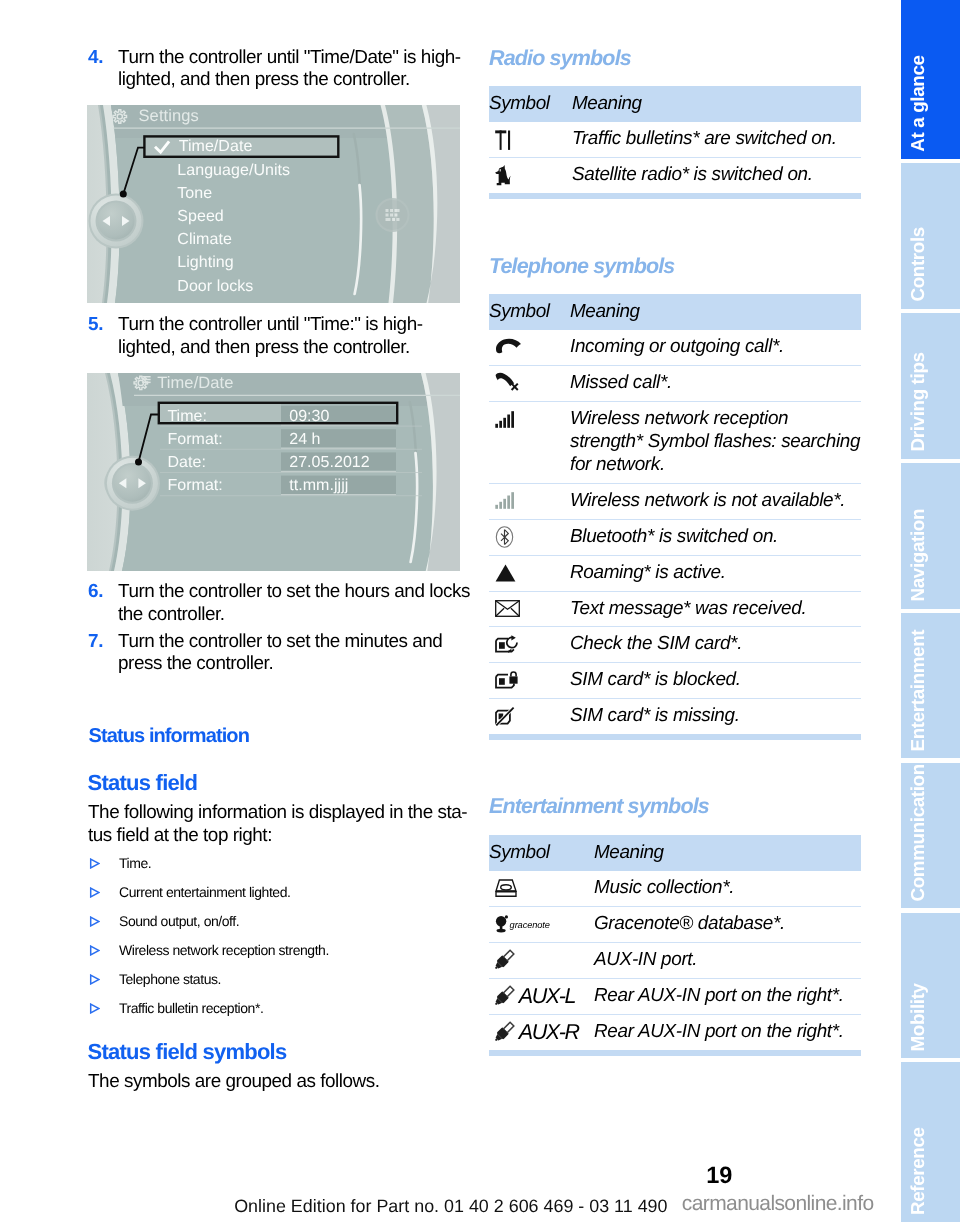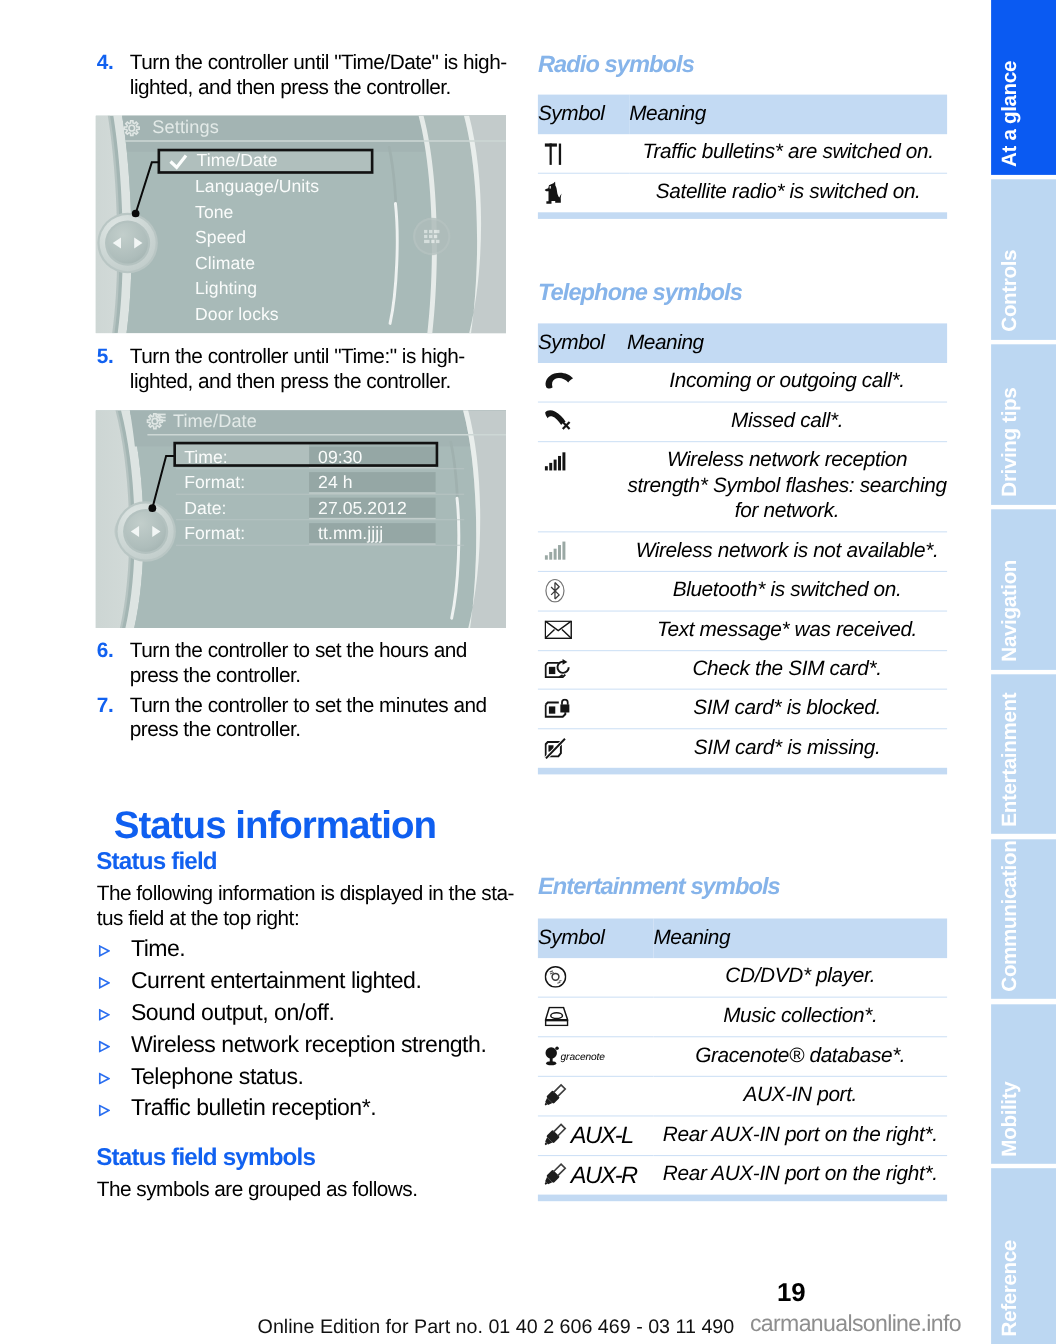--- a/index.html
+++ b/index.html
@@ -13,40 +13,40 @@
   .col-left{position:absolute;left:87px;top:0;width:373px;height:1222px;}
   .col-right{position:absolute;left:489px;top:0;width:372px;height:1222px;font-style:italic;}
 
   
   .step{position:absolute;padding-left:31px;width:354.9px;
         font-size:18.9px;line-height:22.8px;color:#000;letter-spacing:-0.46px;
         hyphens:manual;-webkit-hyphens:manual;}
   .step .num{position:absolute;left:1px;top:0;color:#1161f0;font-weight:700;letter-spacing:-0.3px;}
 
   
-  .h1{position:absolute;font-size:35px;font-weight:700;color:#0f5ff0;margin:16px;
+  .h1{position:absolute;font-size:20px;font-weight:700;color:#0f5ff0;margin:1px;
       line-height:28.4px;letter-spacing:-0.9px;white-space:nowrap;}
   .h2{position:absolute;font-size:22px;font-weight:700;color:#1161f0;margin:0;
       line-height:22px;letter-spacing:-0.75px;white-space:nowrap;}
   .h3{position:absolute;font-size:21.5px;font-weight:700;color:#86b4ea;margin:0;
       line-height:21.5px;letter-spacing:-0.85px;white-space:nowrap;}
   .body-p{position:absolute;font-size:18.9px;line-height:22.8px;color:#000;margin:0;
       letter-spacing:-0.46px;hyphens:manual;-webkit-hyphens:manual;}
 
   
   .bullet{position:absolute;padding-left:31px;width:346px;
-      font-size:21px;line-height:22.8px;color:#000;letter-spacing:-0.46px;}
+      font-size:14px;line-height:22.8px;color:#000;letter-spacing:-0.46px;}
   .bullet .tri{position:absolute;left:1.4px;top:0.8px;width:11px;height:11px;}
 
   
   .tbl-block{position:absolute;left:0;width:372px;}
   .tbl{width:372px;border-collapse:collapse;table-layout:fixed;}
   .tbl tr.hdr td{background:#c3daf3;font-size:18.9px;color:#000;height:36px;
       vertical-align:middle;padding:0;letter-spacing:-0.4px;}
-  .tbl tr.row td{padding:6px 0 6.2px 0;vertical-align:top;border-bottom:1.6px solid #cfe1f6;text-align:center;}
+  .tbl tr.row td{padding:6px 0 6.2px 0;vertical-align:top;border-bottom:1.6px solid #cfe1f6;}
   .tbl tr.row:last-child td{border-bottom:none;}
   .tbl .c1{padding-left:0;}
   .tbl .c2{font-size:18.9px;line-height:22.8px;color:#000;padding-right:4px;letter-spacing:-0.32px;}
   .endbar{width:372px;height:6px;background:#c3daf3;}
   .symcell{display:flex;align-items:center;height:22.8px;overflow:visible;padding-left:5.8px;}
   .sym-label{font-size:21.5px;line-height:21.5px;color:#000;letter-spacing:-1.4px;}
   .sym-label.small{font-size:9.3px;line-height:9.3px;letter-spacing:-0.12px;margin-left:0.8px;margin-top:3px;}
 
   
   .tabs{position:absolute;left:901px;top:0;width:59px;height:1222px;}
@@ -238,21 +238,21 @@
           <text x="202.2" y="93.9" class="mi2">27.05.2012</text>
           <rect x="73" y="122.2" width="262" height="1" fill="#b9c6c4" opacity="0.75"></rect>
           <rect x="194" y="102.6" width="115" height="18.4" fill="#95a7a5"></rect>
           <rect x="194" y="121.0" width="115" height="1.2" fill="#c3cecc"></rect>
           <text x="80.4" y="117.1" class="mi2">Format:</text>
           <text x="202.2" y="117.1" class="mi2">tt.mm.jjjj</text>
  </svg></div>
 
     <div class="step" style="left:0;top:581.1px;">
       <span class="num">6.</span>
-      <span>Turn the controller to set the hours and press the controller.</span>
+      <span>Turn the controller to set the hours and locks the controller.</span>
     </div>
 
     <div class="step" style="left:0;top:630.6px;">
       <span class="num">7.</span>
       <span>Turn the controller to set the minutes and press the controller.</span>
     </div>
 
     <div class="h1" style="left:0.5px;top:721.2px;">Status information</div>
 
     <div class="h2" style="left:0.5px;top:771.5px;">Status field</div>
@@ -415,20 +415,30 @@
                       <ellipse cx="9.5" cy="11" rx="8.2" ry="10.2" fill="none" stroke="#777" stroke-width="1.1"></ellipse>
                       <path d="M9.5 3.6 L13.3 7.4 L9.5 11.2 L9.5 3.6 M9.5 18.6 L13.3 14.8 L9.5 11 L9.5 18.6 M6.0 7.6 L13.3 14.8 M6.0 14.8 L13.3 7.6" fill="none" stroke="#3a3a3a" stroke-width="1.15"></path>
                     </svg>
                   </span>
                 </td>
         <td class="c2">Bluetooth* is switched on.</td>
               </tr>
               <tr class="row">
         <td class="c1">
                   <span class="symcell">
+                    <svg viewBox="0 0 21 18" width="21" height="18">
+                      <path fill="#141414" d="M10.5 0.6 L20.4 17.4 L0.6 17.4 Z"></path>
+                    </svg>
+                  </span>
+                </td>
+        <td class="c2">Roaming* is active.</td>
+              </tr>
+              <tr class="row">
+        <td class="c1">
+                  <span class="symcell">
                     <svg viewBox="0 0 25 17" width="25" height="17">
                       <rect x="0.7" y="0.7" width="23.6" height="15.6" fill="#fff" stroke="#141414" stroke-width="1.3"></rect>
                       <path d="M0.7 0.7 L12.5 9.3 L24.3 0.7 M0.7 16.3 L9.1 8.2 M24.3 16.3 L15.9 8.2" fill="none" stroke="#141414" stroke-width="1.3"></path>
                     </svg>
                   </span>
                 </td>
         <td class="c2">Text message* was received.</td>
               </tr>
               <tr class="row">
         <td class="c1">
@@ -482,33 +492,20 @@
               <col>
             </colgroup>
             <tbody>
               <tr class="hdr" style="height:36px">
        <td class="c1">Symbol</td>
        <td class="c2">Meaning</td>
               </tr>
               <tr class="row">
         <td class="c1">
                   <span class="symcell">
-                    <svg viewBox="0 0 20 20" width="20" height="20">
-                      <circle cx="10" cy="10" r="9.2" fill="none" stroke="#141414" stroke-width="1.35"></circle>
-                      <circle cx="10" cy="10" r="3.1" fill="none" stroke="#3a3a3a" stroke-width="1.35"></circle>
-                      <path d="M4.8 5.6 L7.6 4.6 M5.1 7.5 L8.4 6.0" fill="none" stroke="#555" stroke-width="1.0"></path>
-                      <path d="M13.0 14.0 L15.4 13.4 M11.7 15.8 L14.4 15.0" fill="none" stroke="#555" stroke-width="1.0"></path>
-                    </svg>
-                  </span>
-                </td>
-        <td class="c2">CD/DVD* player.</td>
-              </tr>
-              <tr class="row">
-        <td class="c1">
-                  <span class="symcell">
                     <svg viewBox="0 0 22 18" width="22" height="18">
                       <path d="M4.4 1.0 L17.3 1.0 L21.0 12.0 L1.0 12.0 Z" fill="none" stroke="#141414" stroke-width="1.35"></path>
                       <ellipse cx="11" cy="8.3" rx="5.3" ry="2.6" fill="none" stroke="#141414" stroke-width="1.35"></ellipse>
                       <path d="M1.0 12.0 L1.0 17.2 L21.0 17.2 L21.0 12.0" fill="none" stroke="#141414" stroke-width="1.35"></path>
                       <rect x="1.0" y="11.6" width="20" height="1.9" fill="#141414"></rect>
                     </svg>
                   </span>
                 </td>
         <td class="c2">Music collection*.</td>
               </tr>

